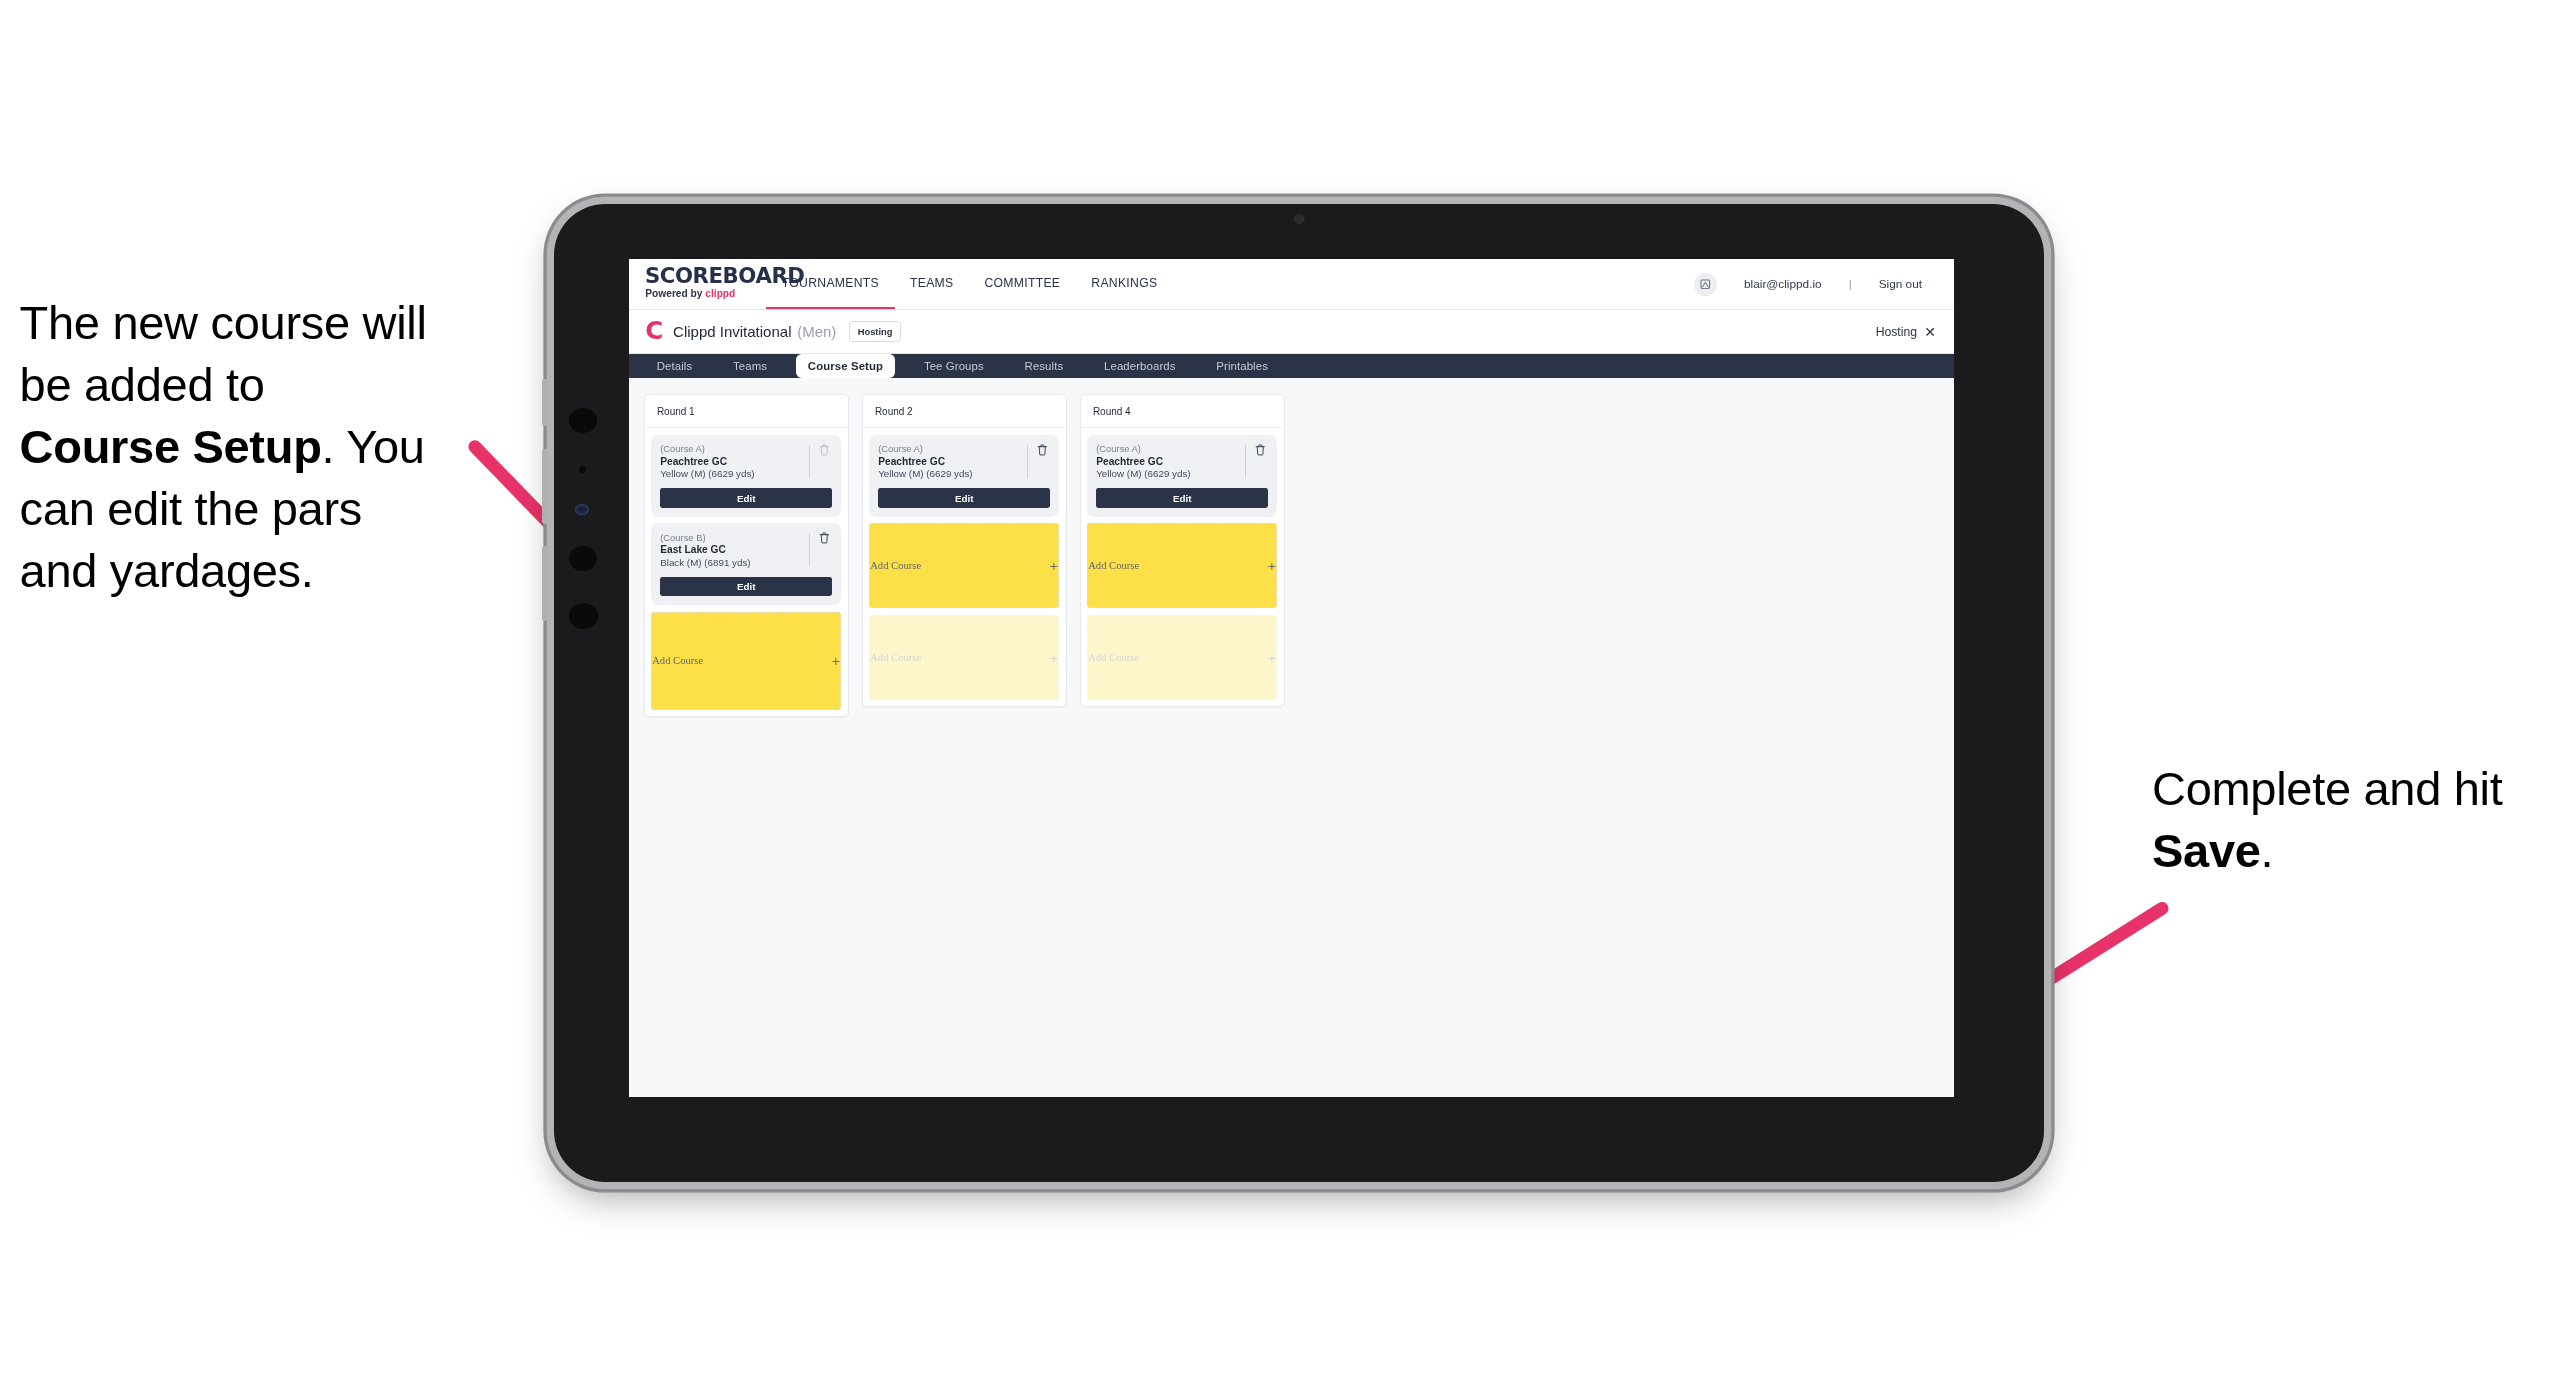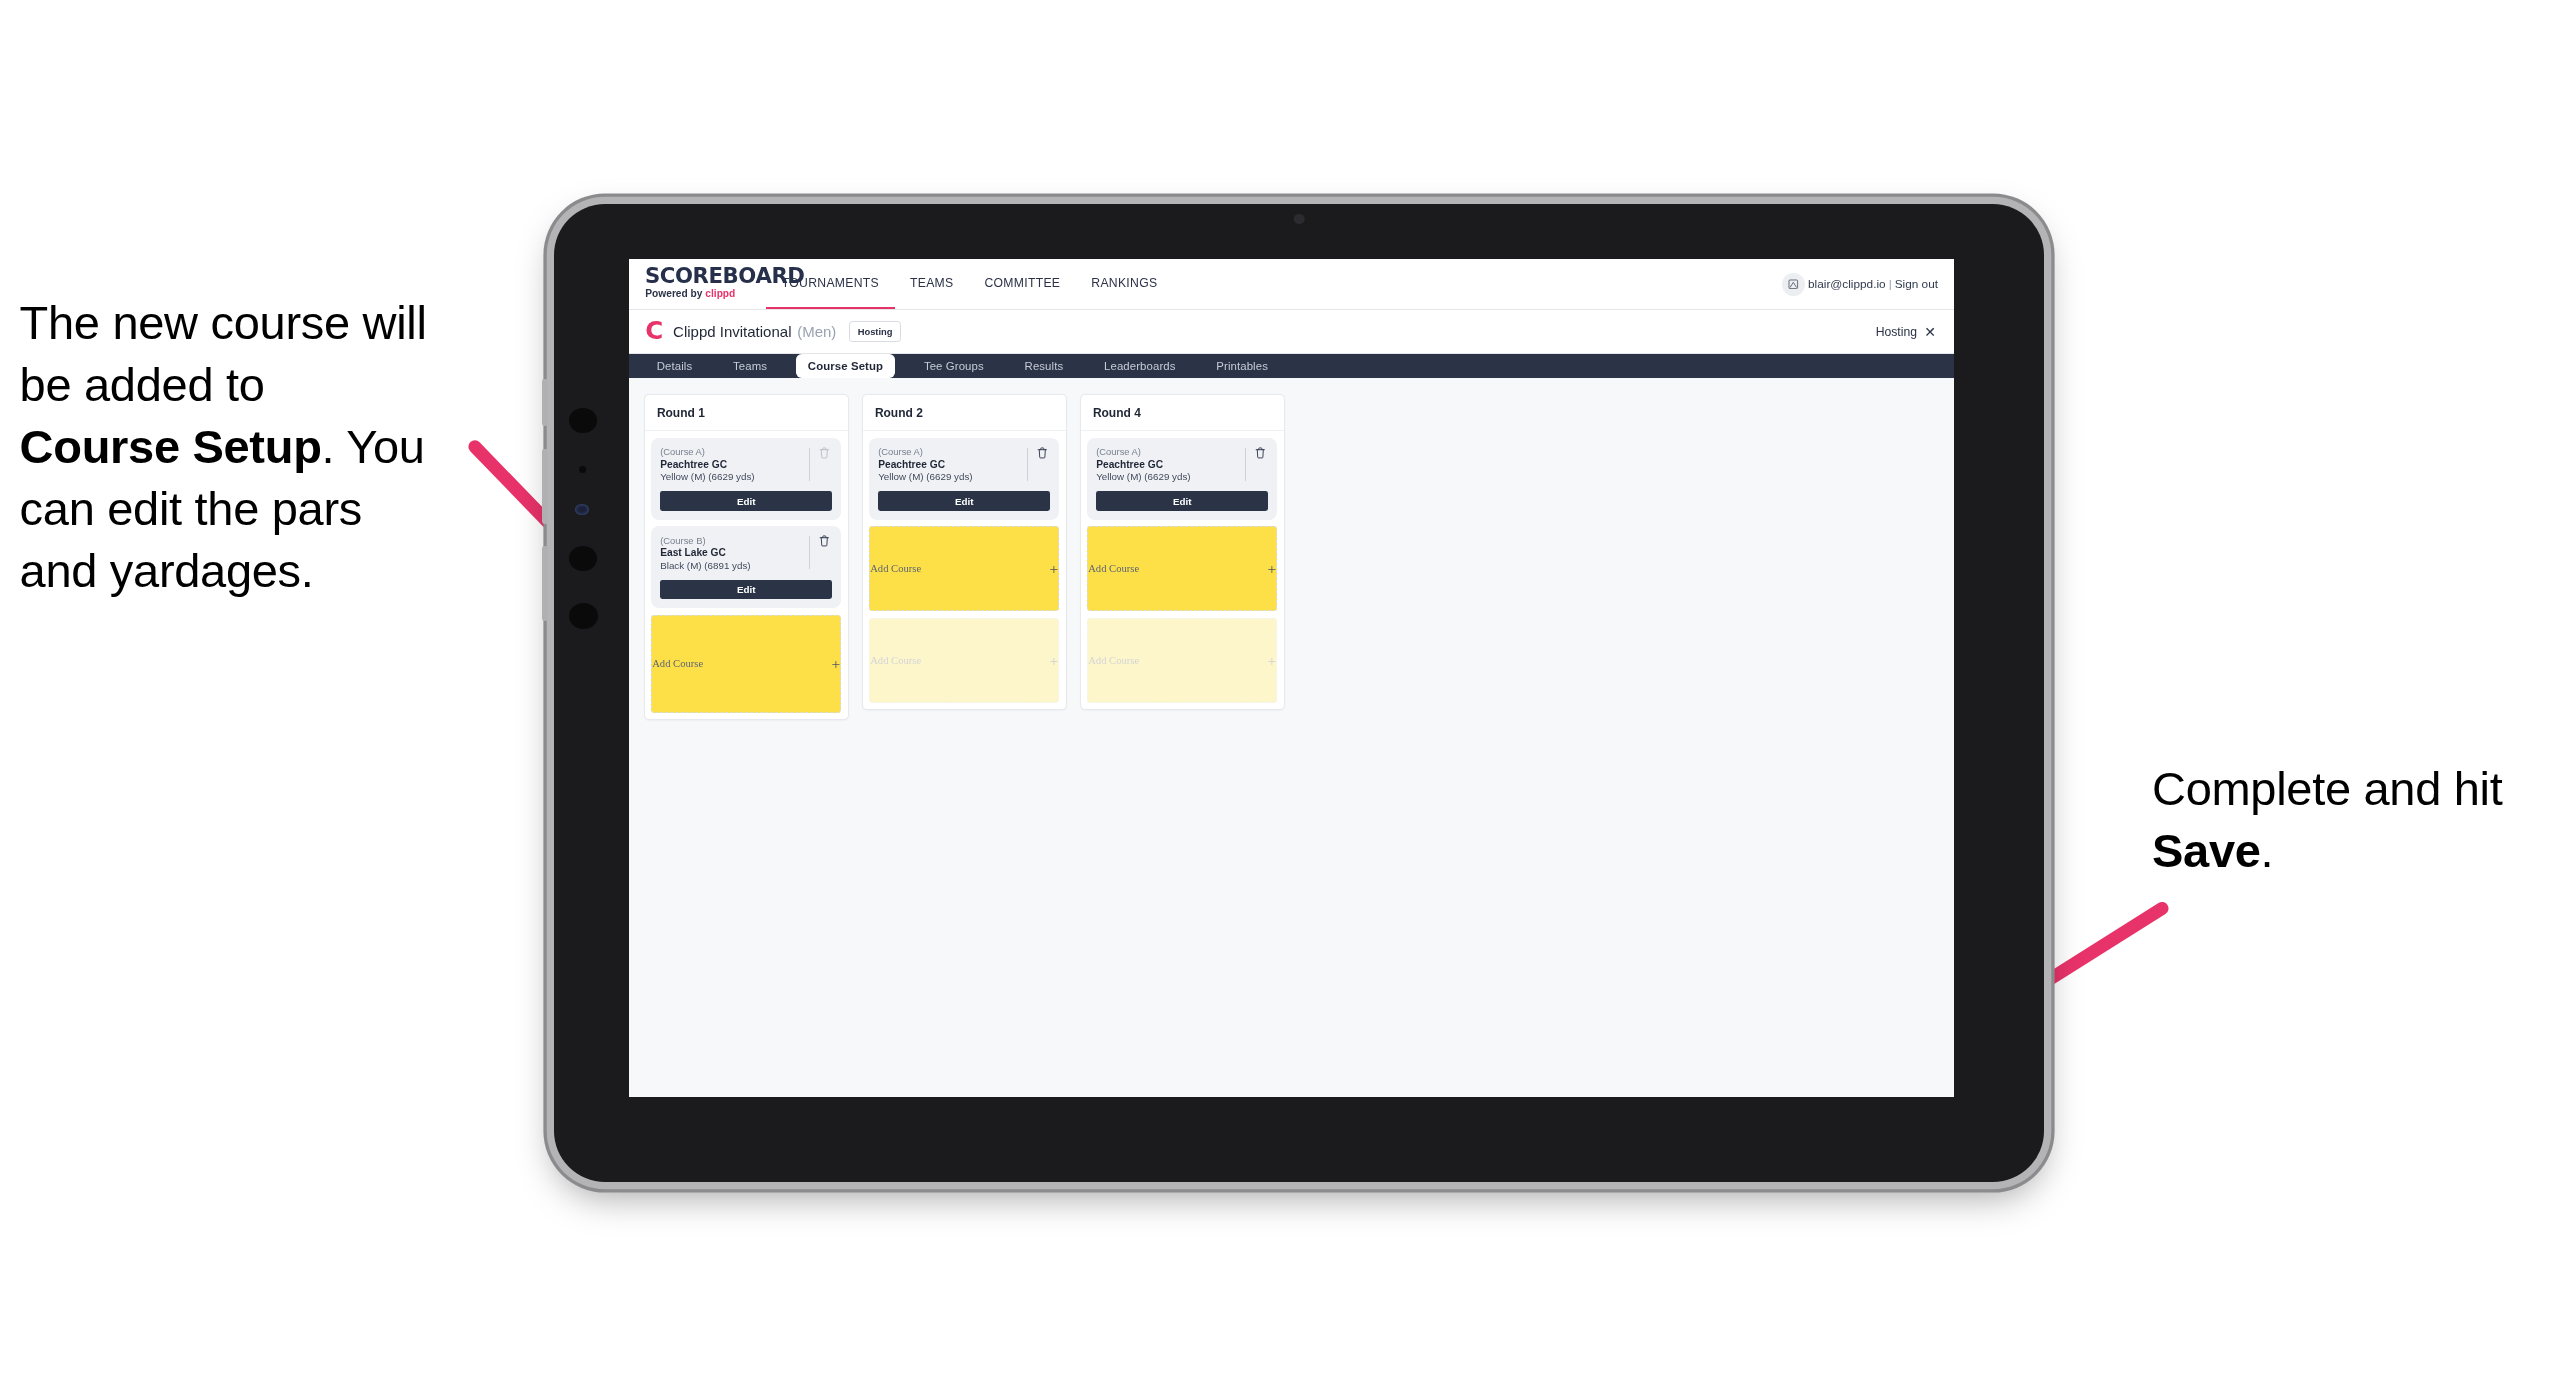--- a/index.html
+++ b/index.html
@@ -74,21 +74,21 @@
   .brand-sub i { color:#e8336a; font-style:normal; font-weight:800; }
 
   .topnav { display:flex; align-items:stretch; margin-left:16.3px; }
   .topnav a {
     display:flex; align-items:center; padding: 0 15.5px;
     font-size:12.2px; color:#2b3247; letter-spacing:0.3px;
     text-decoration:none; border-bottom:2.4px solid transparent;
   }
   .topnav a.active { border-bottom-color:#e8336a; }
 
-  #topright { margin-left:auto; display:flex; align-items:center; gap:3px; padding-right:16px; }
+  #topright { margin-left:auto; display:flex; align-items:center; gap:27px; padding-right:32px; }
   #avatar {
     width:23px;height:23px;border-radius:50%;background:#eceef2;
     display:flex;align-items:center;justify-content:center;
   }
   #avatar svg { width:10.6px;height:10.6px; }
   .tr-text { font-size:11.8px; color:#303a4e; }
   .tr-sep { color:#9aa2b1; font-size:11.8px; }
 
   
   #tourbar {
@@ -124,21 +124,21 @@
 
   
   #board { display:flex; gap:13px; padding: 16.3px 14.7px; align-items:flex-start; }
   .col {
     width: 205px; flex:none; background:#fff;
     border:0.8px solid #e7e9ee; border-radius:4.9px;
     box-shadow: 0 0.8px 1.6px rgba(16,24,40,.04);
     overflow:hidden;
   }
   .col-head {
-    padding: 10.6px 12.2px; font-size:12px; font-weight:700; color:#1f2636;
+    padding: 10.6px 12.2px; font-size:10px; font-weight:400; color:#1f2636;
     border-bottom:0.8px solid #eef0f3;
   }
   .col-body { padding: 6.5px; display:flex; flex-direction:column; gap:6.5px; }
 
   .course-card { background:#eff1f4; border-radius:8px; padding: 8.2px 9px 9px; position:relative; }
   .cc-top { display:flex; align-items:flex-start; }
   .cc-info { flex:1; min-width:0; }
   .cc-tag { font-size:9.4px; color:#78808f; margin-bottom:1.6px; }
   .cc-name { font-size:10.2px; font-weight:700; color:#1f2636; margin-bottom:1.6px; }
   .cc-tee { font-size:9.8px; color:#414a5c; }

